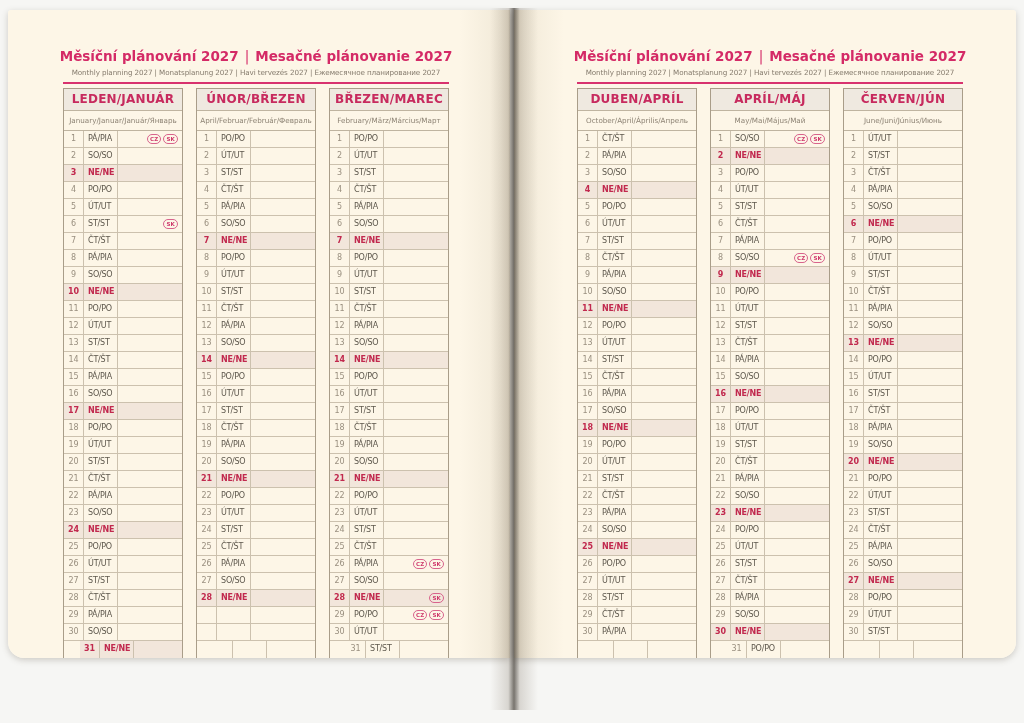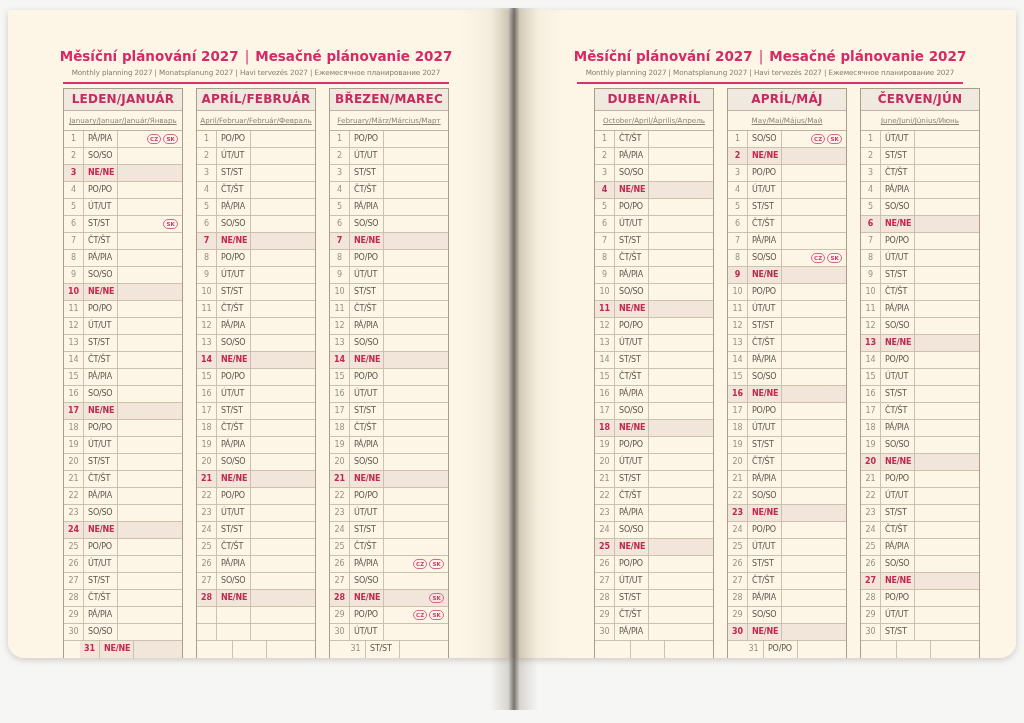--- a/index.html
+++ b/index.html
@@ -27,34 +27,34 @@
   .title{
     display:flex;justify-content:center;gap:6px;white-space:nowrap;
     font-size:13.5px;font-weight:bold;color:#d42a66;
   }
   .title .sep{font-weight:400;}
   .subtitle-wrap{display:flex;justify-content:center;margin-top:4px;}
   .subtitle{font-size:7.2px;letter-spacing:-0.1px;white-space:nowrap;color:#857b6d;}
   .rule{margin-top:5px;height:2px;background:#d8326e;}
   .tables{position:absolute;top:78px;display:flex;gap:13px;}
   .page-left .tables{left:55px}
-  .page-right .tables{left:80px}
+  .page-right .tables{left:63px}
   .bottom-rule{position:absolute;top:650px;width:386px;height:2px;background:#b3244f;}
   .page-left .bottom-rule{left:55px}
   .page-right .bottom-rule{left:63px}
 
   .month{width:120px;border:1px solid #a99d89;background:#fdf6e7;box-sizing:border-box;}
   .m-head{
     height:21px;line-height:21px;text-align:center;
     background:#efe9e0;color:#c72a5e;font-weight:bold;font-size:12px;
     border-bottom:1px solid #bfb4a0;letter-spacing:.2px;white-space:nowrap;
   }
   .m-sub{
     height:19px;line-height:19px;text-align:center;color:#8d8374;
-    font-size:7.2px;border-bottom:1px solid #bfb4a0;white-space:nowrap;text-decoration:underline;
+    font-size:7.2px;border-bottom:1px solid #bfb4a0;white-space:nowrap;
   }
   .m-row{
     display:flex;height:17px;box-sizing:border-box;
     border-bottom:1px solid #ccc1ae;font-size:8px;line-height:16px;
   }
   .m-row:last-child{border-bottom:none;margin-left:16px;}
   .c-num{width:20px;text-align:center;border-right:1px solid #ccc1ae;color:#998f7f;box-sizing:border-box;}
   .c-day{width:34px;padding-left:4px;border-right:1px solid #ccc1ae;color:#5d574c;box-sizing:border-box;letter-spacing:-0.2px;}
   .c-note{flex:1;display:flex;justify-content:flex-end;align-items:center;gap:2px;padding-right:4px;}
   .m-row.sunday{background:#f2e6db;}
@@ -244,21 +244,21 @@
           <span class="c-day">SO/SO</span>
           <span class="c-note"></span>
         </div>
         <div class="m-row sunday">
           <span class="c-num">31</span>
           <span class="c-day">NE/NE</span>
           <span class="c-note"></span>
         </div>
       </div>
       <div class="month">
-        <div class="m-head">APRÍL/FEBRUÁR</div>
+        <div class="m-head">ÚNOR/BŘEZEN</div>
         <div class="m-sub">April/Februar/Február/Февраль</div>
         <div class="m-row">
           <span class="c-num">1</span>
           <span class="c-day">PO/PO</span>
           <span class="c-note"></span>
         </div>
         <div class="m-row">
           <span class="c-num">2</span>
           <span class="c-day">ÚT/UT</span>
           <span class="c-note"></span>

